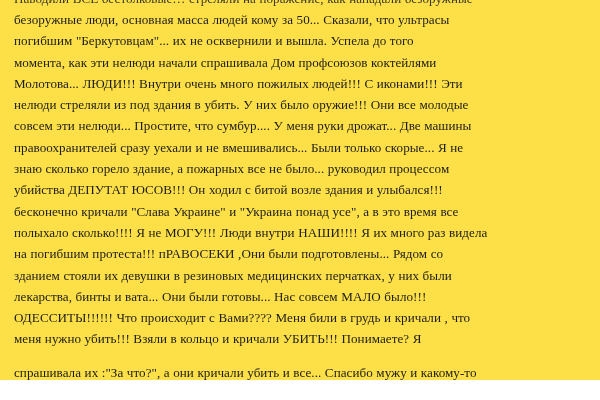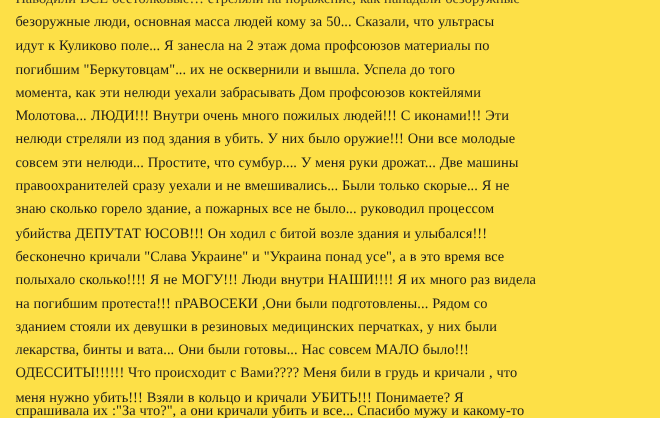--- a/index.html
+++ b/index.html
@@ -74,23 +74,22 @@
 <body>
 
 <div class="page">
 
   <div class="clip-top text-body">
     <div class="inner">Наводили ВСЁ бестолковые… стреляли на поражение, как нападали безоружные</div>
   </div>
 
   <div class="para text-body">
     <p>безоружные люди, основная масса людей кому за 50... Сказали, что ультрасы</p>
-    <p>идут к Куликово поле... Я занесла на 2 этаж дома профсоюзов материалы по</p>
     <p>погибшим "Беркутовцам"... их не осквернили и вышла. Успела до того</p>
-    <p>момента, как эти нелюди уехали забрасывать Дом профсоюзов коктейлями</p>
+    <p>момента, как эти нелюди начали спрашивала Дом профсоюзов коктейлями</p>
     <p>Молотова... ЛЮДИ!!! Внутри очень много пожилых людей!!! С иконами!!! Эти</p>
     <p>нелюди стреляли из под здания в убить. У них было оружие!!! Они все молодые</p>
     <p>совсем эти нелюди... Простите, что сумбур.... У меня руки дрожат... Две машины</p>
     <p>правоохранителей сразу уехали и не вмешивались... Были только скорые... Я не</p>
     <p>знаю сколько горело здание, а пожарных все не было... руководил процессом</p>
     <p>убийства ДЕПУТАТ ЮСОВ!!! Он ходил с битой возле здания и улыбался!!!</p>
     <p>бесконечно кричали "Слава Украине" и "Украина понад усе", а в это время все</p>
     <p>полыхало сколько!!!! Я не МОГУ!!! Люди внутри НАШИ!!!! Я их много раз видела</p>
     <p>на погибшим протеста!!! пРАВОСЕКИ ,Они были подготовлены... Рядом со</p>
     <p>зданием стояли их девушки в резиновых медицинских перчатках, у них были</p>

